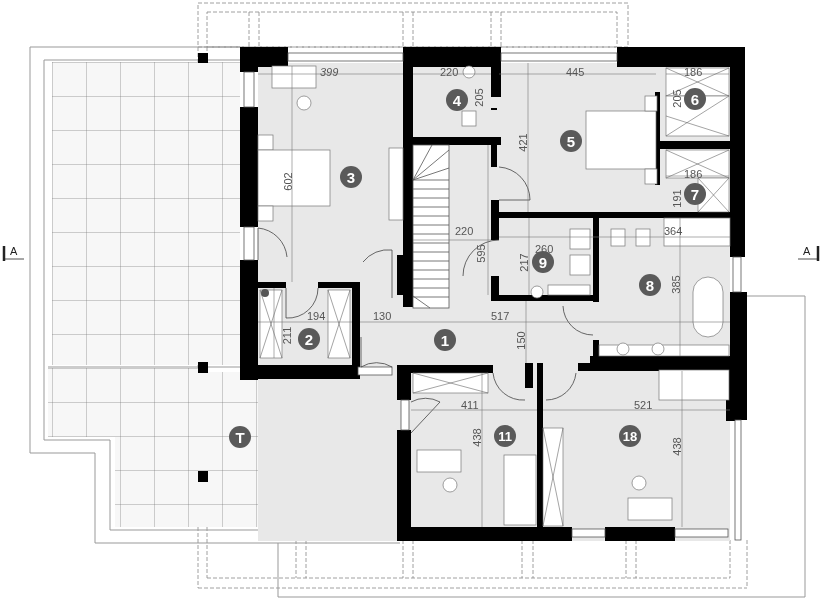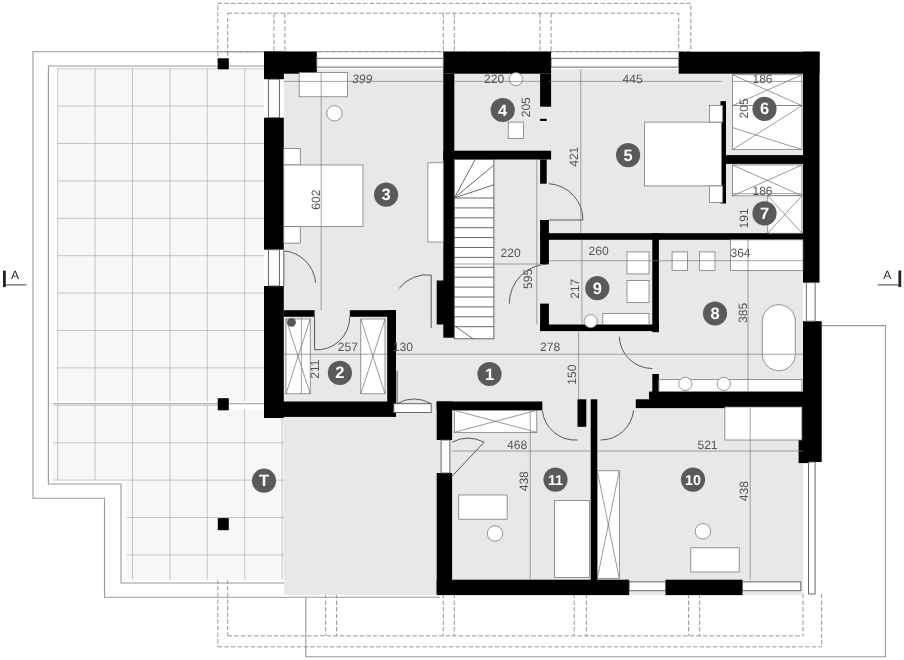--- a/index.html
+++ b/index.html
@@ -251,38 +251,38 @@
 <div class="lbl v" style="left:470px;top:92px;">205</div>
 <div class="lbl" style="left:566px;top:67px;text-align:center;">445</div>
 <div class="lbl" style="left:684px;top:67px;">186</div>
 <div class="lbl v" style="left:668px;top:93px;">205</div>
 <div class="lbl" style="left:684px;top:169px;">186</div>
 <div class="lbl v" style="left:668px;top:193px;">191</div>
 <div class="lbl v" style="left:514px;top:137px;">421</div>
 <div class="lbl v" style="left:279px;top:176px;">602</div>
 <div class="lbl" style="left:455px;top:226px;">220</div>
 <div class="lbl v" style="left:472px;top:248px;">595</div>
-<div class="lbl" style="left:535px;top:224px;">260</div>
+<div class="lbl" style="left:535px;top:244px;">260</div>
 <div class="lbl v" style="left:515px;top:257px;">217</div>
 <div class="lbl" style="left:664px;top:226px;text-align:center;">364</div>
 <div class="lbl v" style="left:667px;top:279px;">385</div>
-<div class="lbl" style="left:307px;top:311px;">257</div>
+<div class="lbl" style="left:307px;top:311px;">194</div>
 <div class="lbl v" style="left:279px;top:330px;">211</div>
-<div class="lbl" style="left:357px;top:311px;">130</div>
-<div class="lbl" style="left:491px;top:311px;">278</div>
+<div class="lbl" style="left:373px;top:311px;">130</div>
+<div class="lbl" style="left:491px;top:311px;">517</div>
 <div class="lbl v" style="left:512px;top:335px;">150</div>
-<div class="lbl" style="left:461px;top:400px;">468</div>
+<div class="lbl" style="left:461px;top:400px;">411</div>
 <div class="lbl v" style="left:468px;top:432px;">438</div>
 <div class="lbl" style="left:634px;top:400px;">521</div>
 <div class="lbl v" style="left:668px;top:441px;">438</div>
 
 <div class="badge" style="left:434px;top:329px;">1</div>
 <div class="badge" style="left:298px;top:328px;">2</div>
 <div class="badge" style="left:340px;top:166px;">3</div>
 <div class="badge" style="left:446px;top:89px;">4</div>
 <div class="badge" style="left:560px;top:130px;">5</div>
 <div class="badge" style="left:684px;top:88px;">6</div>
 <div class="badge" style="left:684px;top:183px;">7</div>
 <div class="badge" style="left:639px;top:274px;">8</div>
 <div class="badge" style="left:532px;top:251px;">9</div>
-<div class="badge small" style="left:619px;top:425px;">10</div>
+<div class="badge small" style="left:619px;top:425px;">18</div>
 <div class="badge small" style="left:494px;top:425px;">11</div>
 <div class="badge" style="left:229px;top:426px;">T</div>
 
 </body></html>

